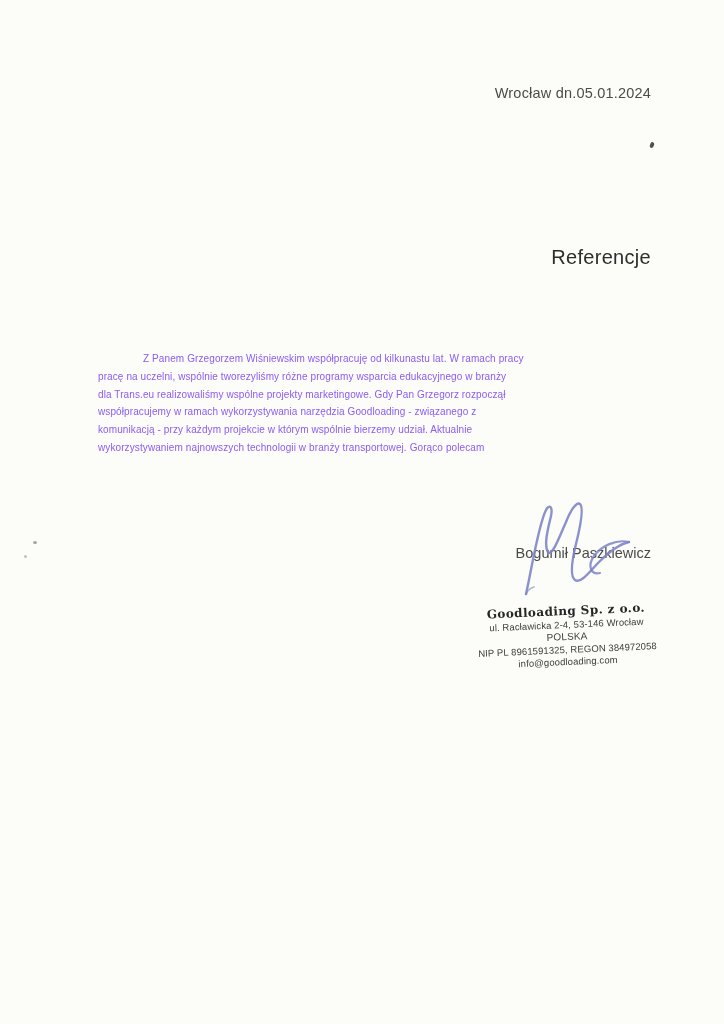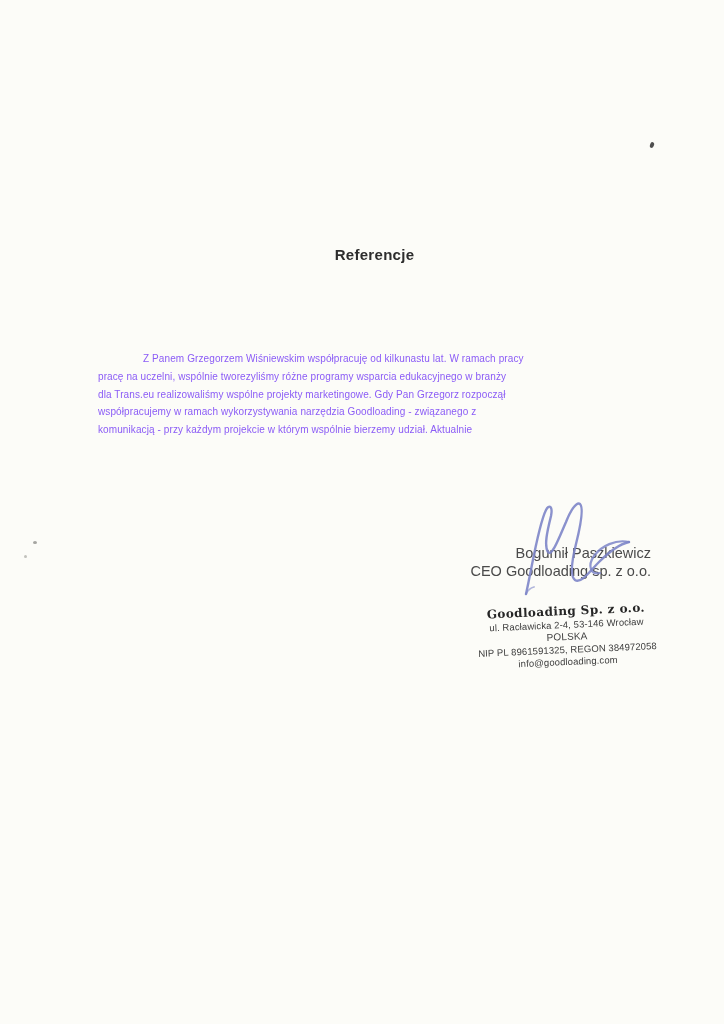--- a/index.html
+++ b/index.html
@@ -15,22 +15,22 @@
     position:absolute;inset:0;
     filter:blur(0.25px);
   }
   .dateline{
     position:absolute;top:85px;left:98px;width:553px;
     text-align:right;
     font-size:14.5px;color:#4c4c4c;letter-spacing:.2px;
   }
   .title{
     position:absolute;top:246px;left:98px;width:553px;
-    text-align:center;font-weight:bold;
-    font-size:15px;color:#2d2d2d;letter-spacing:.3px;
+    text-align:right;font-weight:normal;
+    font-size:20px;color:#2d2d2d;letter-spacing:.3px;
   }
   .body-text{
     position:absolute;top:350px;left:98px;width:562px;
     font-size:10px;line-height:17.8px;color:#8b5cf6;
     letter-spacing:.1px;
   }
   .body-text .line{white-space:nowrap;}
   .body-text .line.indent{padding-left:45px;}
   .signoff{
     position:absolute;top:544px;left:98px;width:553px;
@@ -55,34 +55,35 @@
   .speck-1{left:650px;top:142px;width:4px;height:6px;background:#4f4f4f;border-radius:2px/3px;transform:rotate(18deg);}
   .speck-2{left:33px;top:541px;width:4px;height:3px;background:#8f8f8b;opacity:.8;}
   .speck-3{left:24px;top:555px;width:3px;height:3px;background:#a8a8a2;opacity:.7;}
 </style>
 </head>
 <body>
 
 <div class="page">
   <div class="scan-layer">
 
+    <div class="dateline">Wrocław dn.05.01.2024</div>
 
     <div class="title">Referencje</div>
 
     <div class="body-text">
       <div class="line indent">Z Panem Grzegorzem Wiśniewskim współpracuję od kilkunastu lat. W ramach pracy</div>
       <div class="line">pracę na uczelni, wspólnie tworezyliśmy różne programy wsparcia edukacyjnego w branży</div>
       <div class="line">dla Trans.eu realizowaliśmy wspólne projekty marketingowe. Gdy Pan Grzegorz rozpoczął</div>
       <div class="line">współpracujemy w ramach wykorzystywania narzędzia Goodloading - związanego z</div>
       <div class="line">komunikacją - przy każdym projekcie w którym wspólnie bierzemy udział. Aktualnie</div>
+      <div class="line">wykorzystywaniem najnowszych technologii w branży transportowej. Gorąco polecam</div>
     </div>
 
     <div class="signoff">
       <div>Bogumił Paszkiewicz</div>
-      <div>CEO Goodloading sp. z o.o.</div>
     </div>
 
     <svg class="signature-svg" width="140" height="105" viewBox="0 0 140 105" fill="none">
       <path d="M 30 98 C 36 72, 42 30, 50 14 C 53 8, 57 10, 55 20 C 51 36, 48 50, 52 56 C 56 61, 63 42, 70 26 C 74 16, 80 5, 84 8 C 88 12, 85 28, 80 48 C 75 68, 74 80, 79 84 C 85 88, 94 75, 103 66 C 112 57, 124 48, 133 46" stroke="#7d85c8" stroke-width="2.4" stroke-linecap="round" opacity="0.9"></path>
       <path d="M 133 46 C 120 43, 105 50, 98 60 C 91 70, 95 79, 104 77" stroke="#7d85c8" stroke-width="2.2" stroke-linecap="round" opacity="0.85"></path>
       <path d="M 30 98 C 32 94, 34 92, 38 91" stroke="#7d85c8" stroke-width="1.8" stroke-linecap="round" opacity="0.6"></path>
     </svg>
 
     <div class="stamp">
       <div class="company">Goodloading Sp. z o.o.</div>

